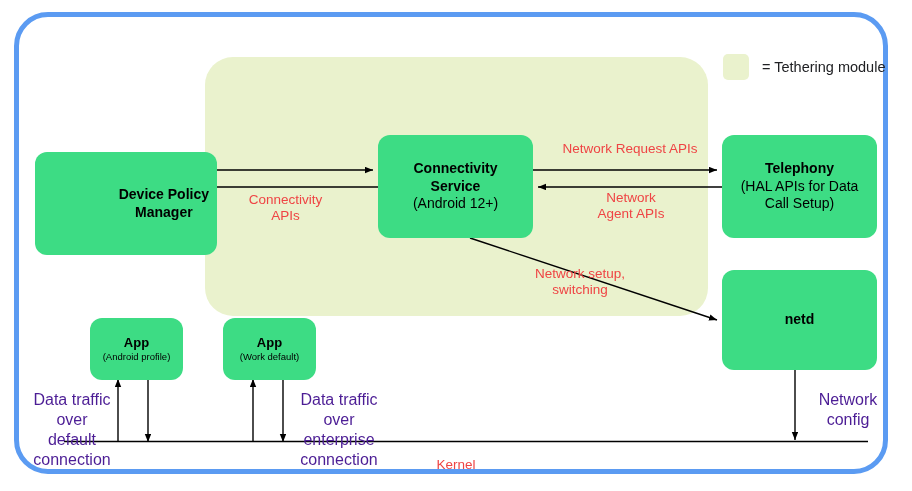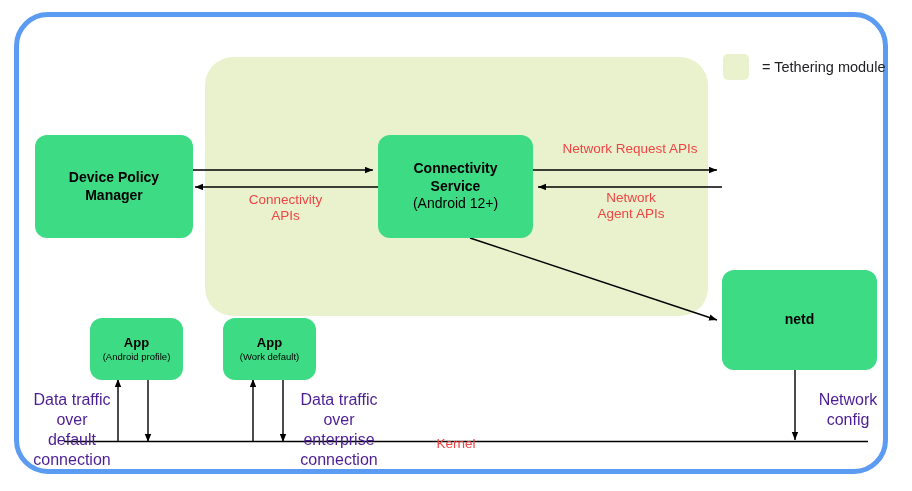--- a/index.html
+++ b/index.html
@@ -81,21 +81,21 @@
     line-height: 1.25;
   }
   .node .sub {
     font-weight: normal;
     font-size: 14px;
     line-height: 1.25;
   }
   .node.small .title { font-size: 13px; }
   .node.small .sub { font-size: 9.5px; }
 
-  #node-dpm       { left: 35px;  top: 135px; width: 158px; height: 103px; }
+  #node-dpm       { left: 35px;  top: 152px; width: 182px; height: 103px; align-items: flex-end; }
   #node-cs        { left: 378px; top: 135px; width: 155px; height: 103px; }
   #node-telephony { left: 722px; top: 135px; width: 155px; height: 103px; }
   #node-netd      { left: 722px; top: 270px; width: 155px; height: 100px; }
   #node-app1      { left: 90px;  top: 318px; width: 93px;  height: 62px; }
   #node-app2      { left: 223px; top: 318px; width: 93px;  height: 62px; }
 
   
   #arrows {
     position: absolute;
     left: 0;
@@ -110,21 +110,21 @@
     font-size: 13.5px;
     color: #ef4444;
     text-align: center;
     line-height: 1.22;
     white-space: pre-line;
   }
   #lbl-conn-apis   { left: 198px; top: 192px; width: 175px; }
   #lbl-net-request { left: 540px; top: 141px; width: 180px; }
   #lbl-net-agent   { left: 556px; top: 190px; width: 150px; }
   #lbl-net-setup   { left: 490px; top: 266px; width: 180px; }
-  #lbl-kernel      { left: 386px; top: 436px; width: 140px; font-size: 13.5px; }
+  #lbl-kernel      { left: 386px; top: 457px; width: 140px; font-size: 13.5px; }
 
   .blue-label {
     position: absolute;
     font-size: 16px;
     color: #4c1d95;
     line-height: 1.25;
     white-space: pre-line;
   }
   #lbl-default-conn    { left: 22px;  top: 390px; width: 100px; text-align: center; }
   #lbl-enterprise-conn { left: 283px; top: 390px; width: 112px; text-align: center; }
@@ -176,40 +176,47 @@
     <div class="title" style="white-space: pre-line;">Device Policy
 Manager</div>
   </div>
 
   <div class="node" id="node-cs">
     <div class="title" style="white-space: pre-line;">Connectivity
 Service</div>
     <div class="sub">(Android 12+)</div>
   </div>
 
+  <div class="node" id="node-telephony">
+    <div class="title">Telephony</div>
+    <div class="sub" style="white-space: pre-line;">(HAL APIs for Data
+Call Setup)</div>
+  </div>
 
   <div class="node" id="node-netd">
     <div class="title">netd</div>
   </div>
 
   <div class="node small" id="node-app1">
     <div class="title">App</div>
     <div class="sub">(Android profile)</div>
   </div>
 
   <div class="node small" id="node-app2">
     <div class="title">App</div>
     <div class="sub">(Work default)</div>
   </div>
 
   <div class="edge-label" id="lbl-conn-apis" style="white-space: pre-line;">Connectivity
 APIs</div>
   <div class="edge-label" id="lbl-net-request">Network Request APIs</div>
   <div class="edge-label" id="lbl-net-agent" style="white-space: pre-line;">Network
 Agent APIs</div>
+  <div class="edge-label" id="lbl-net-setup" style="white-space: pre-line;">Network setup,
+switching</div>
 
   <div class="blue-label" id="lbl-default-conn" style="white-space: pre-line;">Data traffic over
 default connection</div>
   <div class="blue-label" id="lbl-enterprise-conn" style="white-space: pre-line;">Data traffic over
 enterprise connection</div>
   <div class="blue-label" id="lbl-network-config" style="white-space: pre-line;">Network
 config</div>
 
   <div class="edge-label" id="lbl-kernel">Kernel</div>
 

